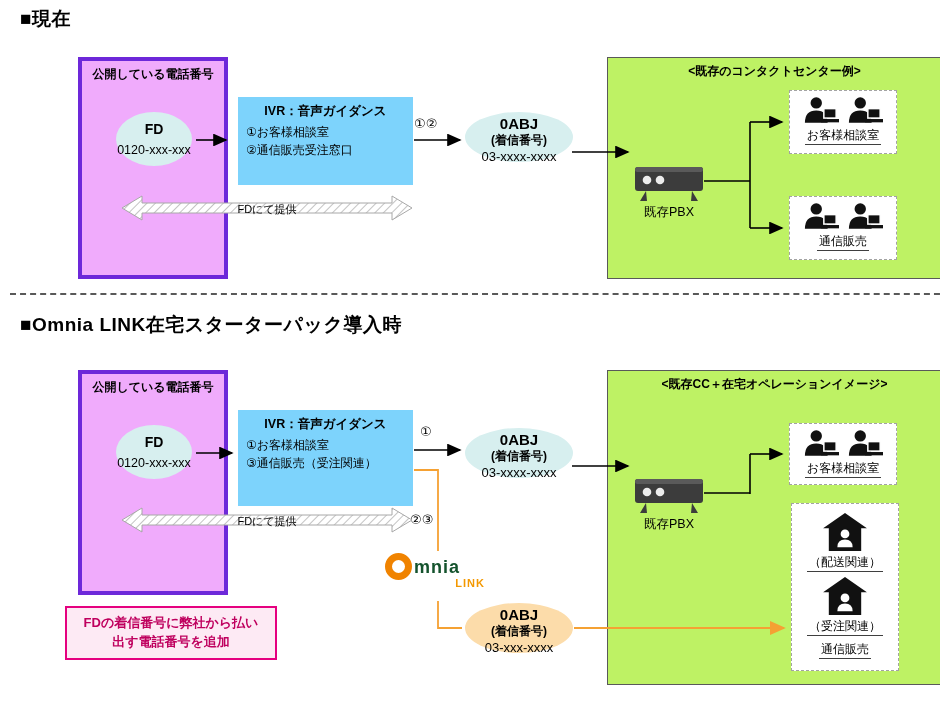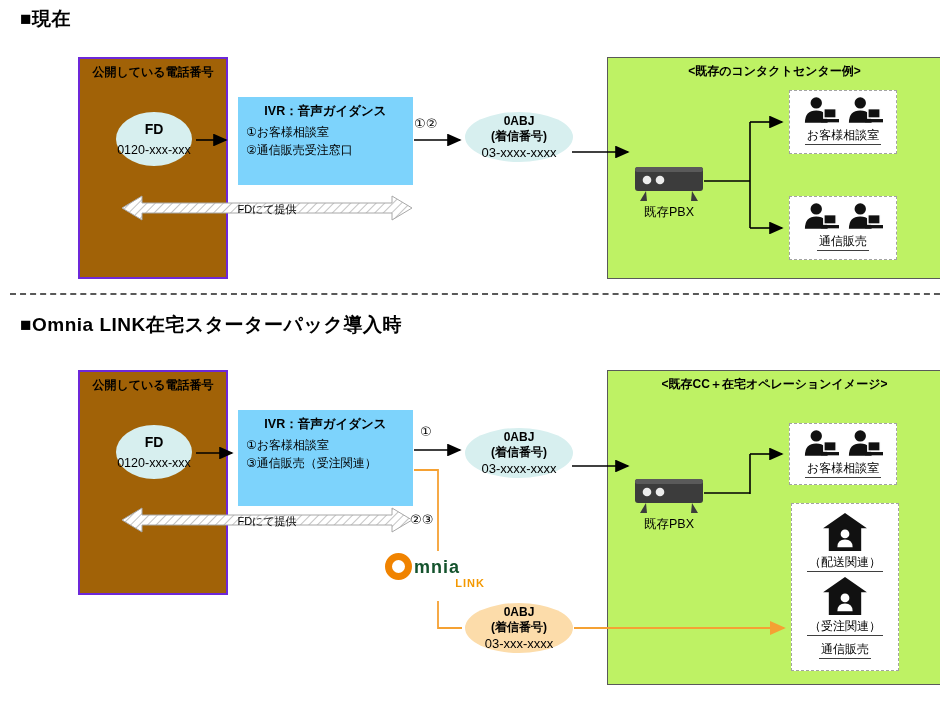--- a/index.html
+++ b/index.html
@@ -1,35 +1,35 @@
 <!DOCTYPE html>
 <html><head>
 <meta charset="utf-8">
 <style>
   * { margin:0; padding:0; box-sizing:border-box; }
   html,body { background:#fff; }
   body { font-family:"Liberation Sans","DejaVu Sans",sans-serif; color:#000; }
   #stage { position:relative; width:940px; height:705px; background:#fff; overflow:hidden;margin-left:10px; }
   .abs { position:absolute; }
   .heading { font-size:19px; font-weight:bold; letter-spacing:0.5px; }
-  .outline-box { border:2px solid #6d28d9; background:#a16207; }
+  .outline-box { border:4px solid #6d28d9; background:#f0abfc; }
   .dark-box { border:1px solid #595959; background:#bef264; }
   .box-title { font-size:12px; font-weight:bold; text-align:center; padding-top:5px; white-space:nowrap; }
   .ellipse { border-radius:50%; }
   .teal { background:#d7efef; }
   .orange-light { background:#fcdcaa; }
   .ivr-box { background:#7dd3fc; padding:6px 8px; font-size:12px; }
   .ivr-title { font-weight:bold; font-size:12.5px; text-align:center; margin-bottom:3px; white-space:nowrap; }
   .ivr-item { line-height:1.5; white-space:nowrap; }
   .dashed-box { border:1px dashed #a3a3a3; background:#fff; display:flex; flex-direction:column; align-items:center;text-align:right; }
   .icon-row { display:flex; gap:8px; justify-content:center; }
   .ulabel { font-size:12px; border-bottom:1px solid #3f3f3f; padding:0 2px; white-space:nowrap; margin-top:2px; }
   .route-label { font-size:13px; white-space:nowrap; }
   .abj-text { text-align:center; line-height:1.28; }
-  .abj-name { font-size:12px; font-weight:bold; }
+  .abj-name { font-size:15px; font-weight:bold; }
   .abj-sub { font-size:12px; font-weight:bold; }
   .abj-num { font-size:13px; }
   .pbx-label { font-size:12.5px; text-align:center; }
   .hatch-label { font-size:11px; text-align:center; }
   .overlay { pointer-events:none; }
   .note-box { border:2.5px solid #e5007f; background:#fdeaf4; display:flex; flex-direction:column; justify-content:center; }
   .note-line { text-align:center; font-size:13px; font-weight:bold; color:#bf005e; line-height:1.45; white-space:nowrap; }
   .logo-wrap { background:#fff; }
   .logo-row { display:flex; align-items:center; }
   .logo-o { width:27px; height:27px; border:7px solid #f08300; border-radius:50%; display:inline-block; margin-right:2px; }
@@ -230,14 +230,18 @@
   <div class="abs hatch-label" style="left:157px;top:514px;width:200px">FDにて提供</div>
 
   <div class="abs logo-wrap" style="left:371px;top:551px;width:112px;height:50px;padding:2px 4px">
     <div class="logo-row">
       <span class="logo-o"></span>
       <span class="logo-text">mnia</span>
     </div>
     <div class="logo-sub">LINK</div>
   </div>
 
+  <div class="abs note-box" style="left:55px;top:606px;width:212px;height:54px">
+    <div class="note-line">FDの着信番号に弊社から払い</div>
+    <div class="note-line">出す電話番号を追加</div>
+  </div>
 
 </div>
 
 </body></html>

